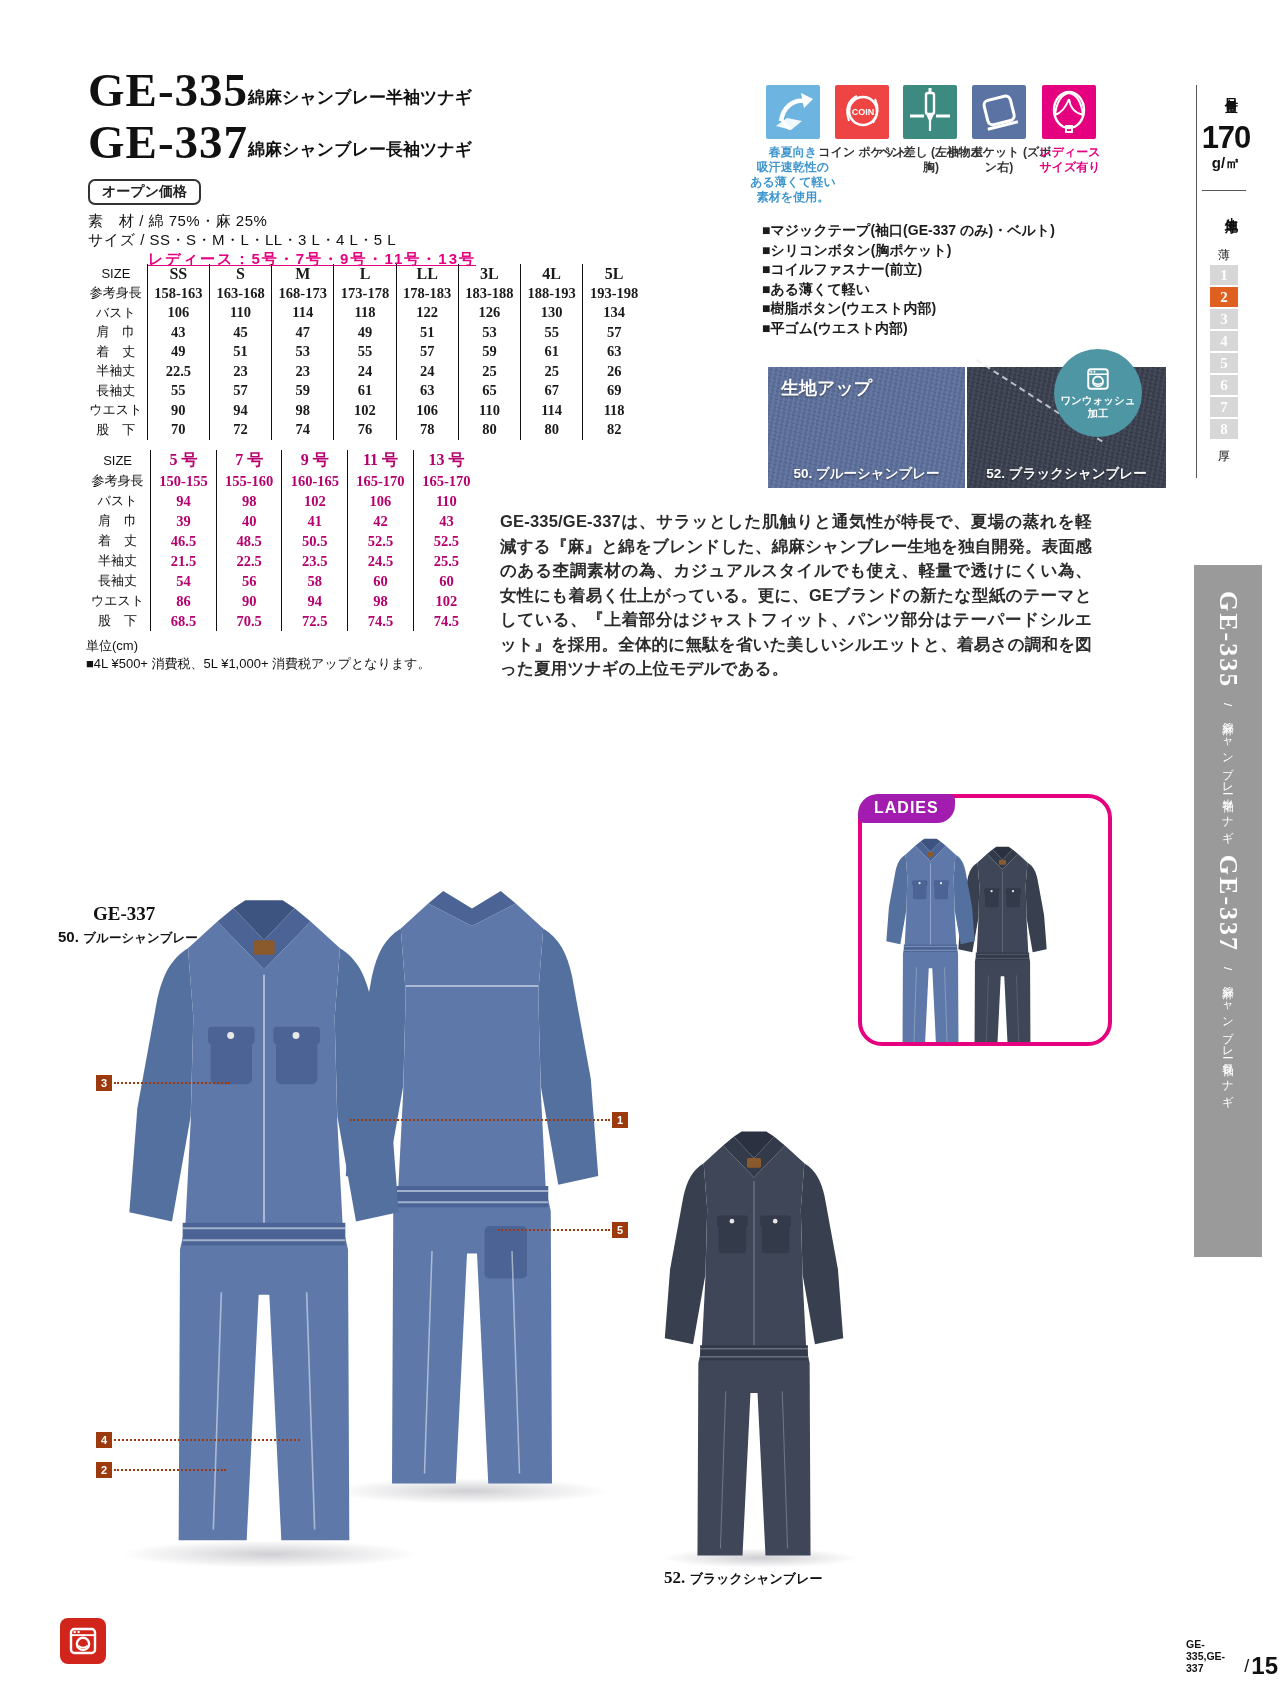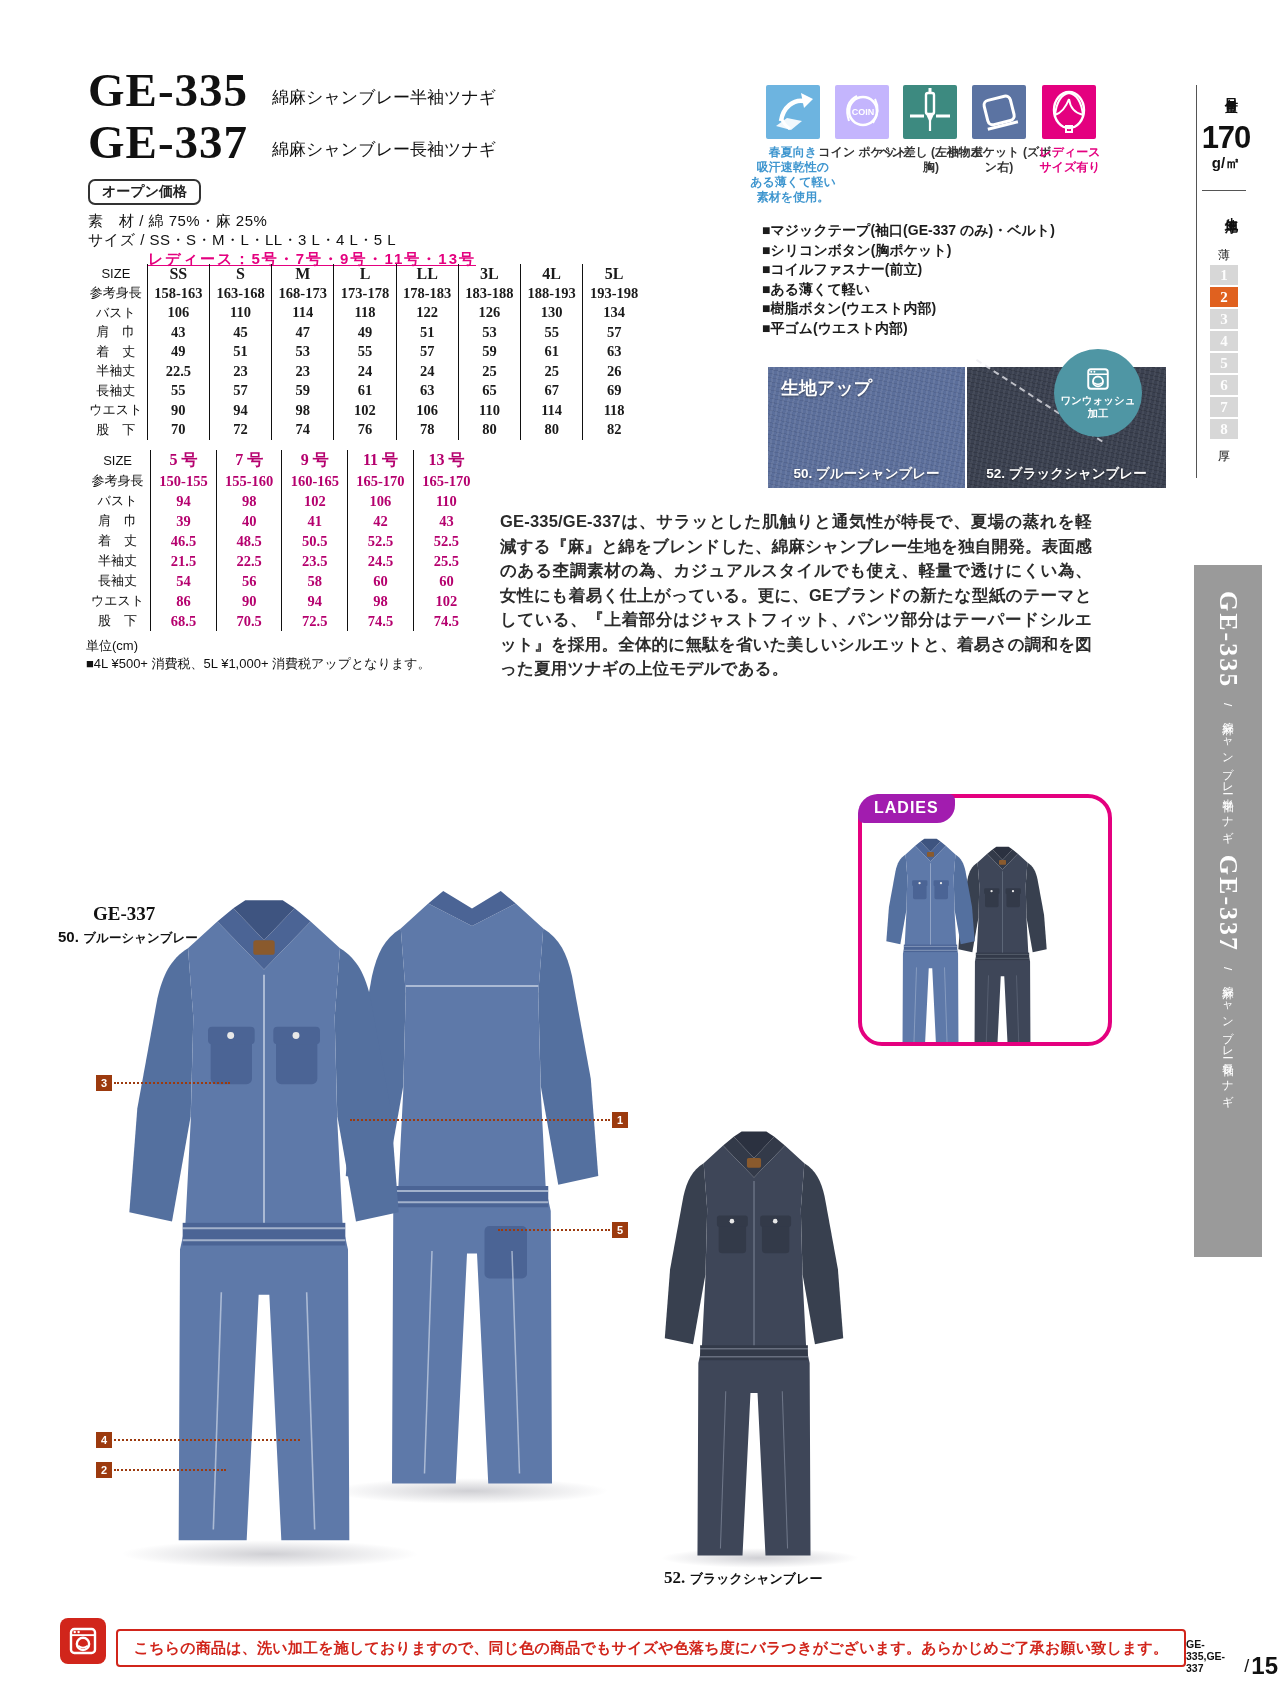--- a/index.html
+++ b/index.html
@@ -3,21 +3,21 @@
 <meta charset="utf-8">
 <style>
   html,body{margin:0;padding:0;background:#e8e8e8;}
   .page{position:relative;width:1280px;height:1707px;background:#fff;overflow:hidden;
         font-family:"Liberation Sans",sans-serif;color:#1a1a1a;margin:0 auto;}
   .pre{white-space:pre-line;}
 
   
   .prod-row{position:absolute;left:88px;display:flex;align-items:flex-end;}
   .prod-code{font-family:"Liberation Serif",serif;font-weight:bold;font-size:47px;line-height:44px;letter-spacing:1px;color:#111;}
-  .prod-sub{font-size:17px;font-weight:normal;margin-left:24px;padding-bottom:3px;color:#111;}
+  .prod-sub{font-size:17px;font-weight:bold;margin-left:0;padding-bottom:3px;color:#111;}
   .price-badge{position:absolute;left:88px;top:179px;border:2px solid #333;border-radius:7px;
                padding:2px 12px;font-size:14px;font-weight:bold;color:#222;}
   .spec-line{position:absolute;left:88px;font-size:15px;color:#111;letter-spacing:.5px;text-align:right;}
   .ladies-line{position:absolute;left:148px;font-size:15px;font-weight:bold;color:#e4007f;letter-spacing:2px;text-decoration:underline;}
 
   
   table.sizes{position:absolute;border-collapse:collapse;table-layout:fixed;}
   table.sizes td,table.sizes th{padding:0;text-align:center;vertical-align:middle;overflow:hidden;}
   #main-table{left:85px;top:264px;width:560px;}
   #main-table tr{height:19.5px;}
@@ -365,21 +365,21 @@
       <path d="M15,36 C17,22 28,14 38,16" stroke="#fff" stroke-width="4.5" fill="none"></path>
       <path d="M35,8 l12,6 -9,9 z" fill="#fff"></path>
       <path d="M24,44 C20,41 18,39 16,35" stroke="#fff" stroke-width="3" fill="none"></path>
     </svg>
   </div>
   <div class="fcap blue pre" style="left:711px;width:164px;">春夏向き
 吸汗速乾性の
 ある薄くて軽い
 素材を使用。</div>
 
-  <div class="ficon" style="left:835px;background:#c4b5fd;">
+  <div class="ficon" style="left:835px;background:#ef4444;">
     <svg viewBox="0 0 54 54" width="54" height="54">
       <path d="M14,36 Q8,18 22,11" stroke="#fff" stroke-width="2" fill="none"></path>
       <circle cx="28" cy="26" r="14" fill="none" stroke="#fff" stroke-width="2.6"></circle>
       <text x="28" y="29.5" font-size="9" font-weight="bold" fill="#fff" text-anchor="middle" font-family="Liberation Sans, sans-serif">COIN</text>
       <path d="M40,14 Q46,26 38,38" stroke="#fff" stroke-width="2" fill="none"></path>
     </svg>
   </div>
   <div class="fcap" style="left:808px;width:110px;">コイン
 ポケット</div>
 
@@ -525,22 +525,19 @@
         </svg>
     </div>
   </div>
   <div class="ladies-tag">LADIES</div>
 
   <div class="foot-icon">
     <svg width="32" height="32">
         <use href="#machine"></use>
       </svg>
   </div>
-  <div class="notice-bar">
-    <span>こちらの商品は、洗い加工を施しておりますので、同じ色の商品でもサイズや色落ち度にバラつきがございます。あらかじめご了承お願い致します。</span>
-  </div>
   <div class="page-ref">
     <span class="code">GE-335,GE-337</span>
     <span class="sl">/</span>
     <span class="num">15</span>
   </div>
 
 </div>
 
 </body></html>

